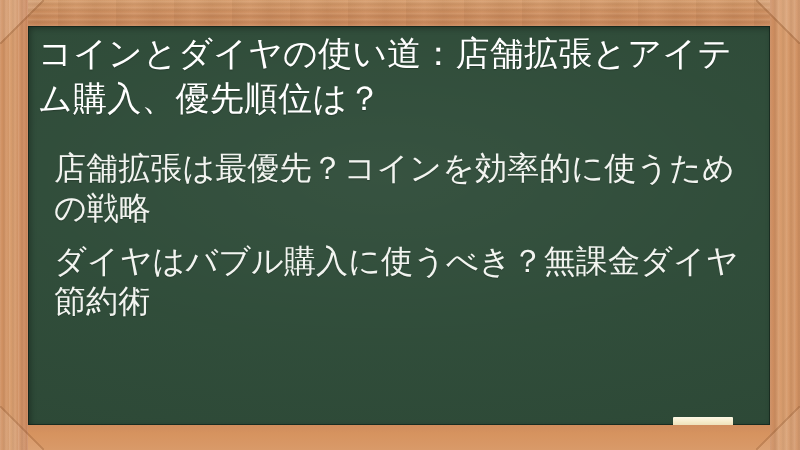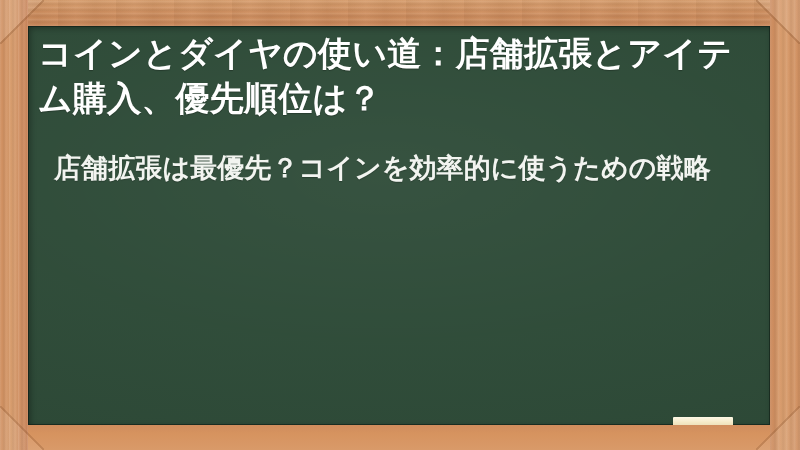--- a/index.html
+++ b/index.html
@@ -134,40 +134,40 @@
 
   #page-title {
     position: absolute;
     left: 10px;
     top: 5px;
     width: 718px;
     margin: 0;
     color: #ffffff;
     font-size: 34px;
     line-height: 45px;
-    font-weight: 700;
+    font-weight: 400;
     letter-spacing: 0.2px;
     white-space: pre-wrap;
     text-shadow: 0 1px 1px rgba(0,0,0,0.25);
   }
 
   #topic-list {
     position: absolute;
     left: 26px;
     top: 122px;
     width: 700px;
     margin: 0;
     padding: 0;
     list-style: none;
   }
   .topic-item {
     color: #f2f4f0;
-    font-size: 27px;
+    font-size: 32px;
     line-height: 40px;
-    font-weight: 700;
+    font-weight: 400;
     letter-spacing: 0.1px;
     margin: 0 0 13px 0;
     white-space: pre-wrap;
     text-shadow: 0 1px 1px rgba(0,0,0,0.22);
   }
   .topic-item:last-child { margin-bottom: 0; }
 
   
   #chalk-stick {
     position: absolute;
@@ -195,20 +195,21 @@
   <div class="miter" id="miter-bl"></div>
   <div class="miter" id="miter-br"></div>
 
   <div id="chalkboard">
     <div id="board-content">
 
       <h1 id="page-title">コインとダイヤの使い道：店舗拡張とアイテム購入、優先順位は？</h1>
 
       <ul id="topic-list">
         <li class="topic-item">店舗拡張は最優先？コインを効率的に使うための戦略</li>
+        <li class="topic-item">ダイヤはバブル購入に使うべき？無課金ダイヤ節約術</li>
       </ul>
 
     </div>
 
     <div id="chalk-stick"></div>
   </div>
 
 </div>
 
 </body></html>

